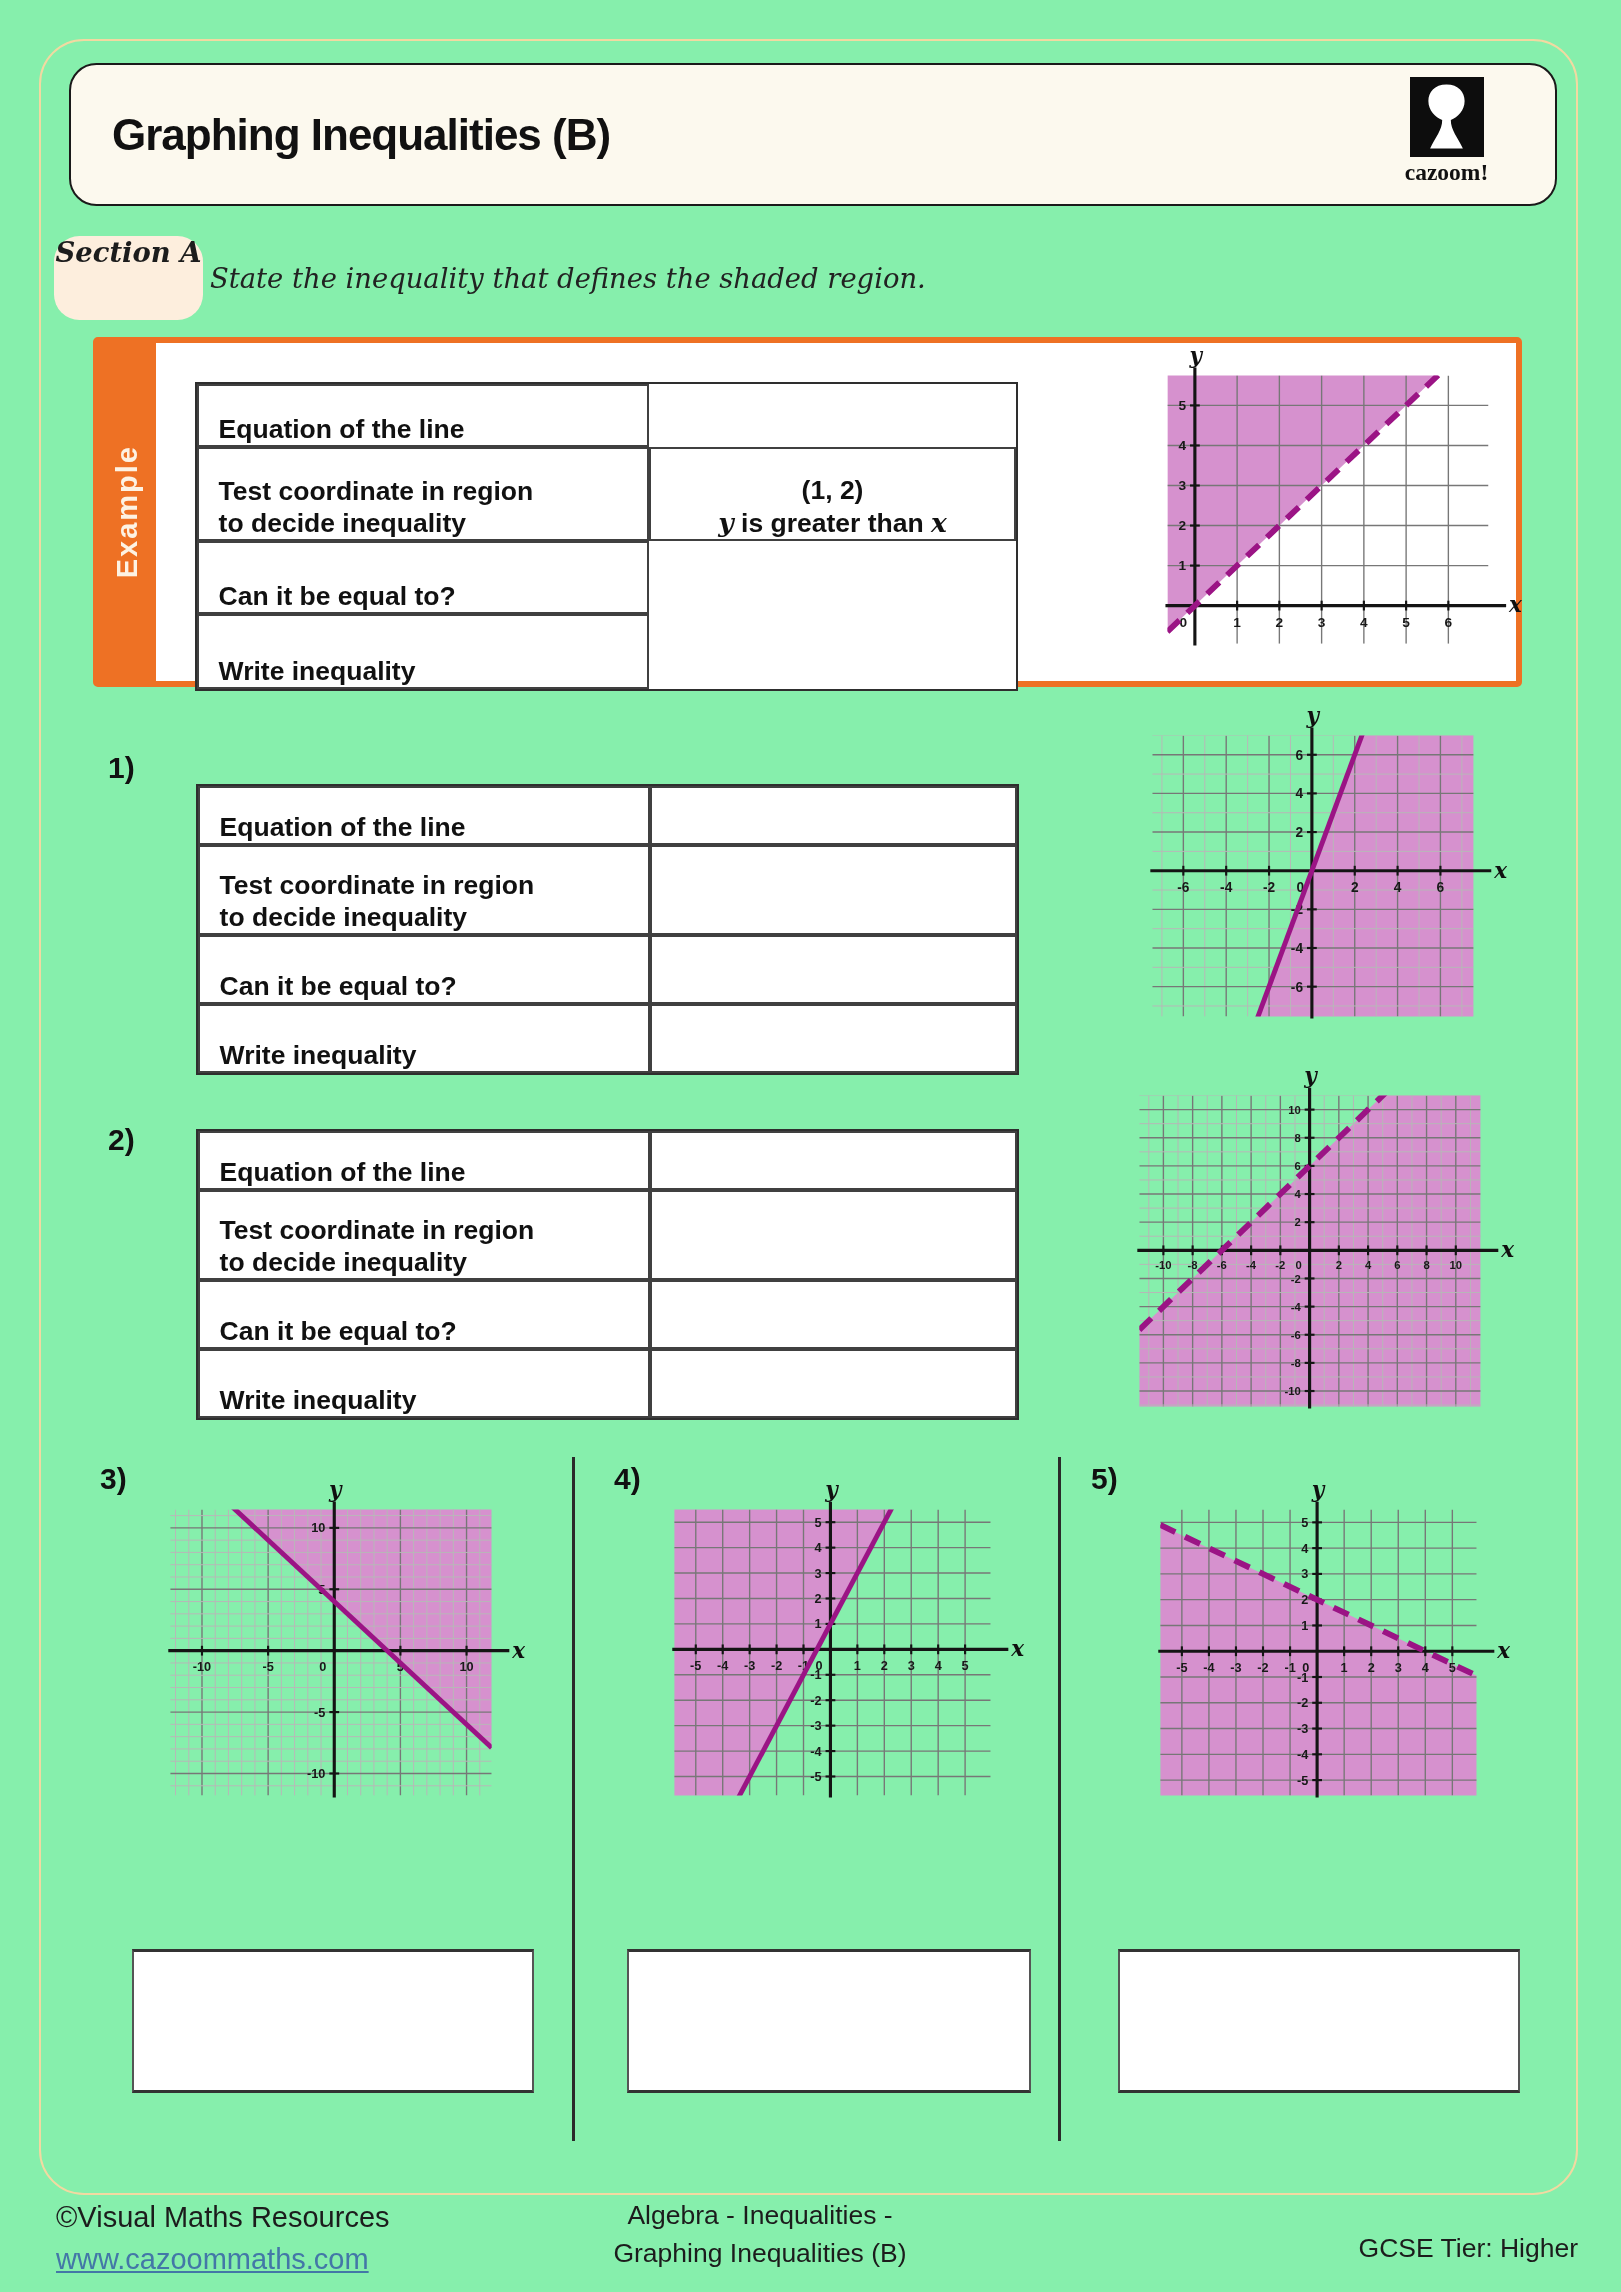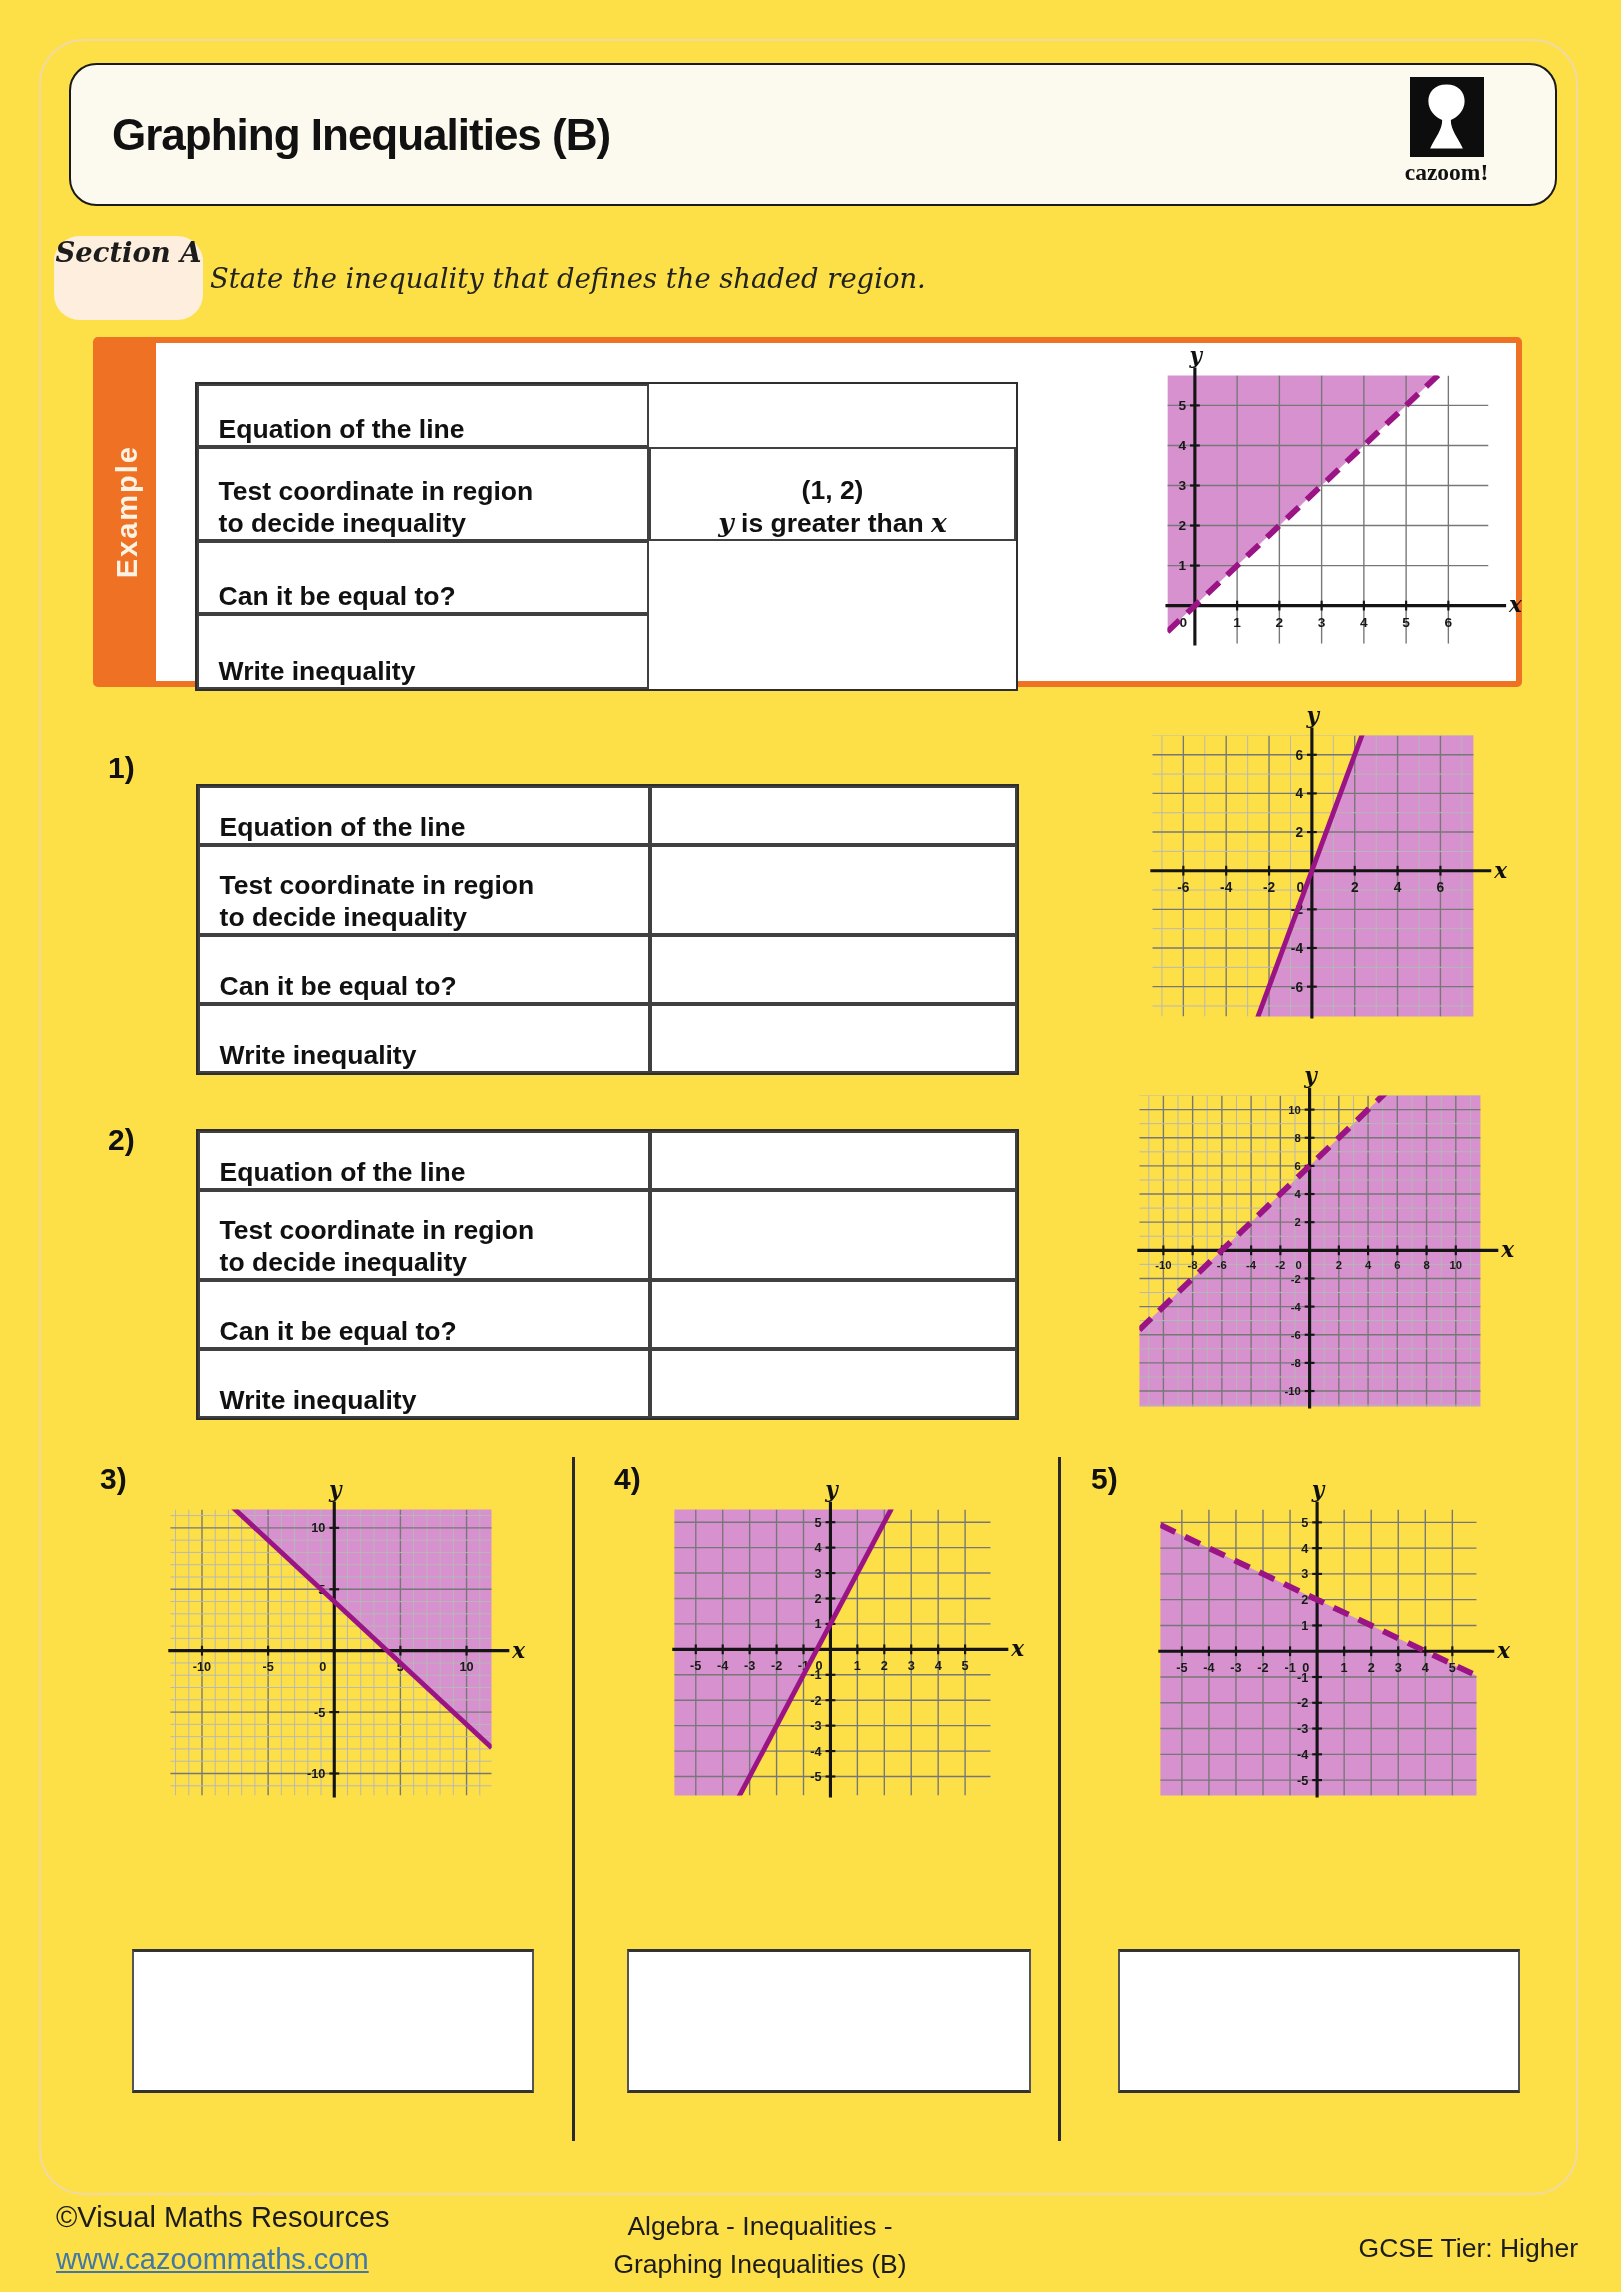--- a/index.html
+++ b/index.html
@@ -1,16 +1,16 @@
 <!DOCTYPE html>
 <html><head>
 <meta charset="utf-8">
 <style>
   html,body{margin:0;padding:0;background:#fff;}
-  .page{position:relative;width:1621px;height:2293px;background:#fde047;
+  .page{position:relative;width:1621px;height:2293px;background:#86efac;
         font-family:"Liberation Sans",sans-serif;overflow:hidden;}
   .outer-border{position:absolute;left:39px;top:39px;width:1535px;height:2152px;
         border:2.9px solid #f2d9a1;border-radius:45px;}
   
   .header{position:absolute;left:69px;top:63px;width:1484px;height:139px;
         background:#fcf9ee;border:2.9px solid #1a1a1a;border-radius:27.4px;
         display:flex;align-items:center;}
   .title{margin-left:41px;font-size:44px;font-weight:bold;color:#111;letter-spacing:-1px;}
   .logo{position:absolute;right:45px;top:11.8px;width:127px;text-align:center;}
   .logo-square{width:74px;height:80px;background:#0d0d0d;margin:0 auto;display:flex;
@@ -46,21 +46,21 @@
   .graph{position:absolute;}
   text.tick{font-family:"Liberation Sans",sans-serif;font-weight:bold;fill:#191919;}
   text.axletter{font-family:"DejaVu Serif",serif;font-style:italic;font-weight:bold;fill:#101010;}
   .divider{position:absolute;width:2.5px;background:#2a2a2a;}
   .answer-box{position:absolute;height:144px;background:#fff;border:2px solid #555;
         border-top:3.9px solid #333;border-bottom:3.9px solid #333;box-sizing:border-box;}
   
   .footer-left{position:absolute;left:56px;top:2196px;font-size:29px;color:#1c1c1c;line-height:1.45;}
   .footer-left a{color:#4377a7;text-decoration:underline;text-align:right;}
   .footer-center{position:absolute;left:461px;top:2196px;width:598px;text-align:center;
-        font-size:26.5px;color:#1c1c1c;line-height:1.45;margin-top:11px;}
+        font-size:26.5px;color:#1c1c1c;line-height:1.45;}
   .footer-right{position:absolute;right:43px;top:2233px;font-size:26.5px;color:#1c1c1c;}
 </style>
 </head>
 <body>
 
 <div class="page">
   <div class="outer-border"></div>
 
   <header class="header">
     <h1 class="title">Graphing Inequalities (B)</h1>

